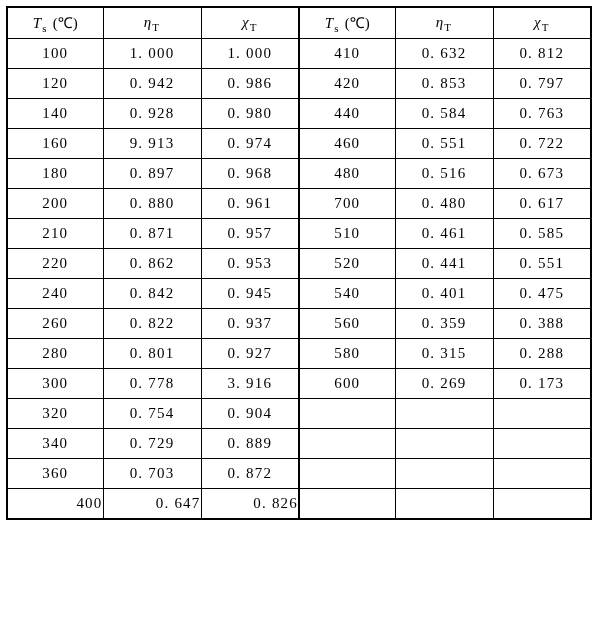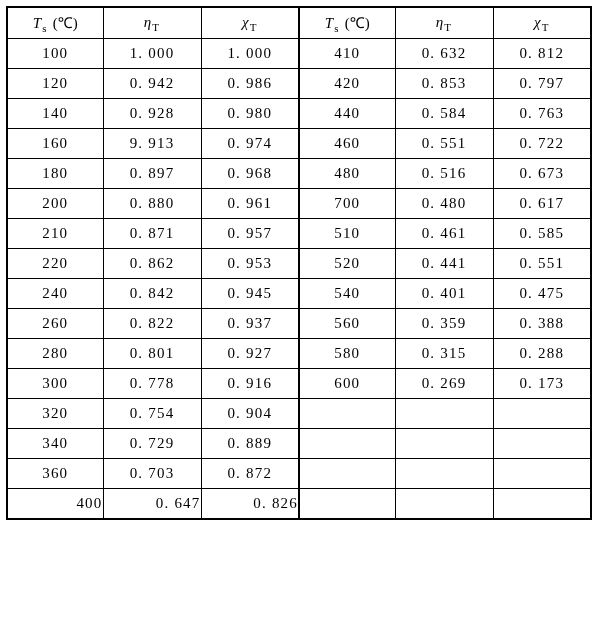--- a/index.html
+++ b/index.html
@@ -194,21 +194,21 @@
           <td class="first-col num">280</td>
           <td class="num">0. 801</td>
           <td class="mid-left num">0. 927</td>
           <td class="num">580</td>
           <td class="num">0. 315</td>
           <td class="last-col num">0. 288</td>
         </tr>
         <tr>
           <td class="first-col num">300</td>
           <td class="num">0. 778</td>
-          <td class="mid-left num">0. 916</td>
+          <td class="mid-left num">3. 916</td>
           <td class="num">600</td>
           <td class="num">0. 269</td>
           <td class="last-col num">0. 173</td>
         </tr>
         <tr>
           <td class="first-col num">320</td>
           <td class="num">0. 754</td>
           <td class="mid-left num">0. 904</td>
           <td class="num empty-cell"></td>
           <td class="num empty-cell"></td>

